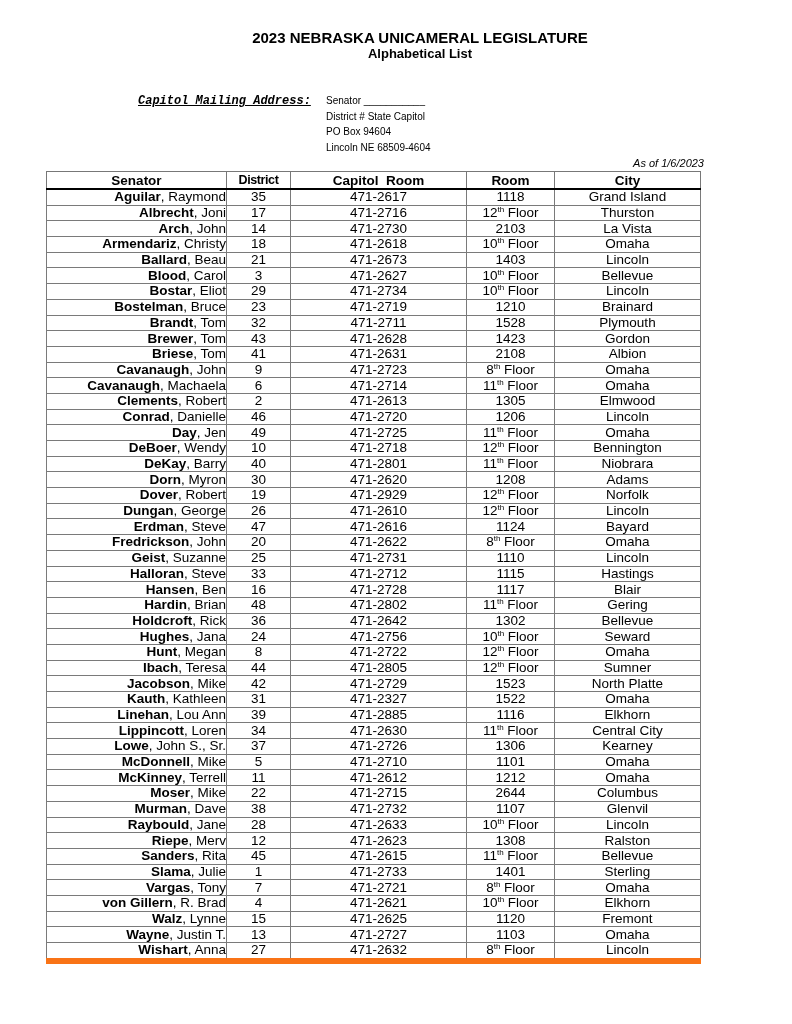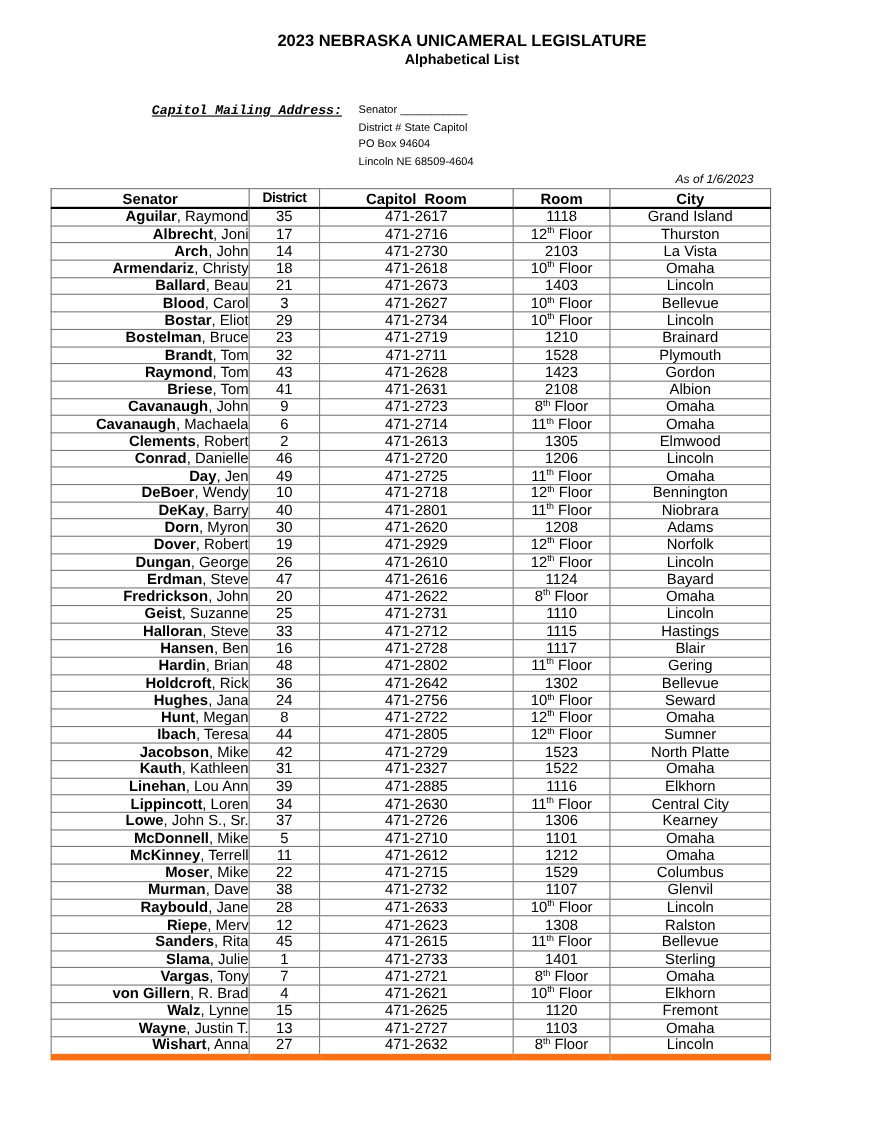--- a/index.html
+++ b/index.html
@@ -19,21 +19,21 @@
     position: absolute; left: 138px; top: 93px;
     font-weight: bold; font-style: italic; text-decoration: underline;
     font-size: 12px; line-height: 16px; font-family: Liberation Mono, monospace;
   }
   .mail-lines {
     position: absolute; left: 326px; top: 93px;
     font-size: 10px; line-height: 15.5px;
   }
   .mail-lines div { white-space: pre; }
   .asof {
-    position: absolute; right: 107px; top: 157px;
+    position: absolute; right: 88px; top: 157px;
     font-style: italic; font-size: 11px; line-height: 12px;
   }
   table.roster {
     position: absolute; left: 46px; top: 171px; width: 654px;
     border-collapse: collapse; table-layout: fixed;
     font-size: 13.5px;
   }
   table.roster col.c1 { width: 180px; }
   table.roster col.c2 { width: 64px; }
   table.roster col.c3 { width: 176px; }
@@ -146,21 +146,21 @@
         <td>Brainard</td>
       </tr>
       <tr>
         <td class="name"><b>Brandt</b><span>, Tom</span></td>
         <td>32</td>
         <td>471-2711</td>
         <td><span>1528</span><sup></sup><span style="white-space:pre"></span></td>
         <td>Plymouth</td>
       </tr>
       <tr>
-        <td class="name"><b>Raymond</b><span>, Tom</span></td>
+        <td class="name"><b>Brewer</b><span>, Tom</span></td>
         <td>43</td>
         <td>471-2628</td>
         <td><span>1423</span><sup></sup><span style="white-space:pre"></span></td>
         <td>Gordon</td>
       </tr>
       <tr>
         <td class="name"><b>Briese</b><span>, Tom</span></td>
         <td>41</td>
         <td>471-2631</td>
         <td><span>2108</span><sup></sup><span style="white-space:pre"></span></td>
@@ -352,21 +352,21 @@
         <td class="name"><b>McKinney</b><span>, Terrell</span></td>
         <td>11</td>
         <td>471-2612</td>
         <td><span>1212</span><sup></sup><span style="white-space:pre"></span></td>
         <td>Omaha</td>
       </tr>
       <tr>
         <td class="name"><b>Moser</b><span>, Mike</span></td>
         <td>22</td>
         <td>471-2715</td>
-        <td><span>1529</span><sup></sup><span style="white-space:pre"></span></td>
+        <td><span>2644</span><sup></sup><span style="white-space:pre"></span></td>
         <td>Columbus</td>
       </tr>
       <tr>
         <td class="name"><b>Murman</b><span>, Dave</span></td>
         <td>38</td>
         <td>471-2732</td>
         <td><span>1107</span><sup></sup><span style="white-space:pre"></span></td>
         <td>Glenvil</td>
       </tr>
       <tr>

